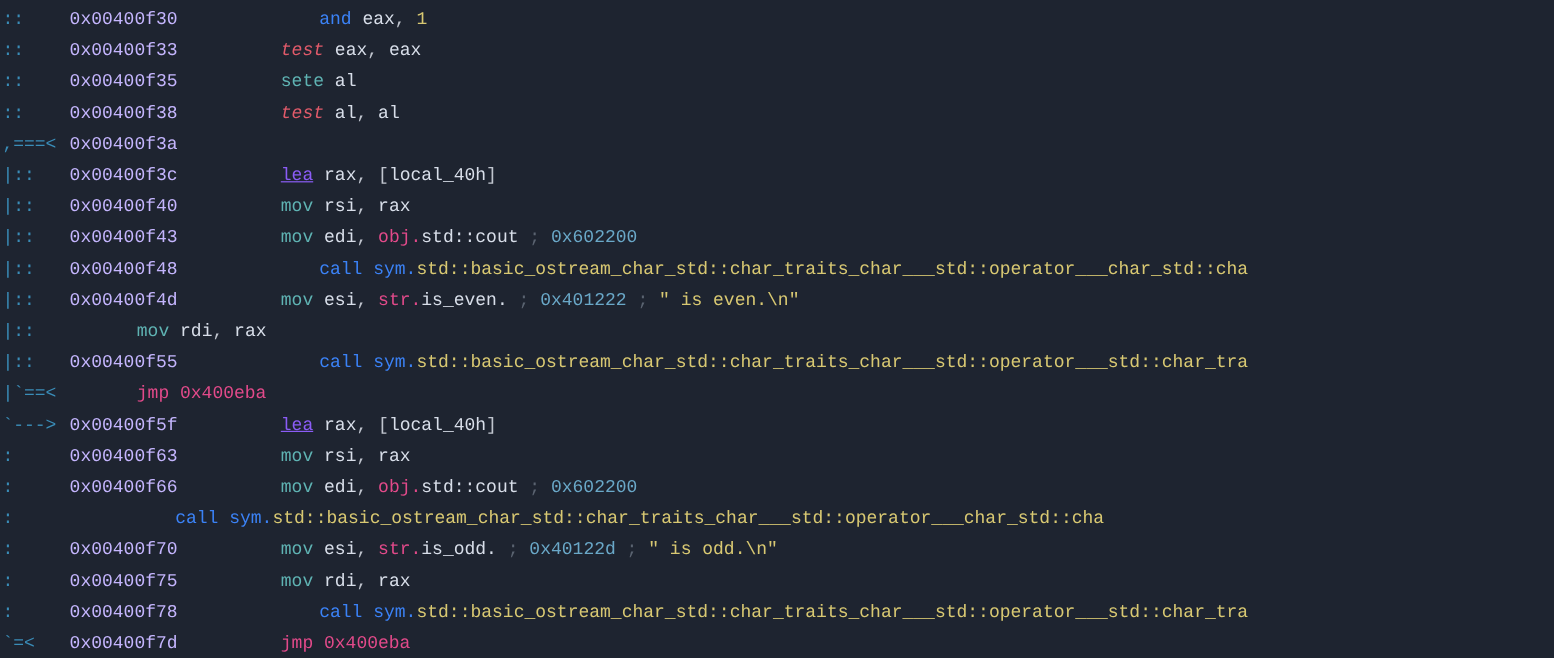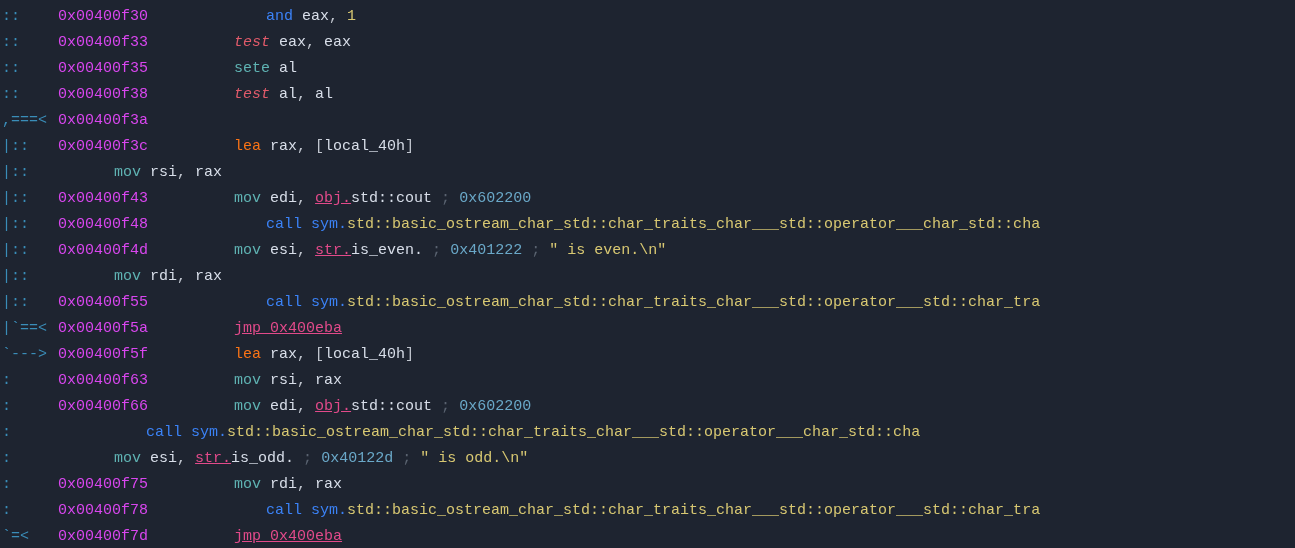--- a/index.html
+++ b/index.html
@@ -8,28 +8,28 @@
     color: #c0c5ce;
     font-family: 'Consolas', 'Monaco', 'Courier New', monospace;
     font-size: 15px;
     line-height: 26px;
     padding: 4px 0;
     white-space: nowrap;
     overflow: hidden;
   }
   .line { display: flex; }
   .flow { width: 58px; text-align: left; padding-left: 2px; color: #3a8db8; }
-  .addr { width: 120px; color: #d946ef; }
+  .addr { width: 120px; color: #c4b5fd; }
   .gap { width: 56px; }
   .instr { flex: 1; }
   .c-green { color: #3b82f6; margin-left: 32px; }
   .c-red { color: #e05a6a; font-style: italic; }
-  .c-pink { color: #e24a8a; text-decoration: underline; }
+  .c-pink { color: #e24a8a; }
   .c-teal { color: #5fb3b3; }
-  .c-orange { color: #f97316; }
+  .c-orange { color: #8b5cf6; text-decoration: underline; }
   .c-yellow { color: #d8c872; }
   .c-white { color: #d8dee9; }
   .c-comment { color: #5a6370; }
   .c-cyan { color: #6aa8c8; }
 </style>
 </head>
 <body>
 
 <div id="disasm">
     <div class="line">
@@ -62,20 +62,21 @@
       <span class="gap"></span>
     </div>
     <div class="line">
       <span class="flow">|::</span>
       <span class="addr">0x00400f3c</span>
       <span class="gap"></span>
       <span class="instr"><span class="c-orange">lea</span><span> </span><span class="c-white">rax</span><span>, [</span><span class="c-white">local_40h</span><span>]</span></span>
     </div>
     <div class="line">
       <span class="flow">|::</span>
+      <span class="addr">0x00400f40</span>
       <span class="gap"></span>
       <span class="instr"><span class="c-teal">mov</span><span> </span><span class="c-white">rsi</span><span>, </span><span class="c-white">rax</span></span>
     </div>
     <div class="line">
       <span class="flow">|::</span>
       <span class="addr">0x00400f43</span>
       <span class="gap"></span>
       <span class="instr"><span class="c-teal">mov</span><span> </span><span class="c-white">edi</span><span>, </span><span class="c-pink">obj.</span><span class="c-white">std::cout</span><span> </span><span class="c-comment">;</span><span> </span><span class="c-cyan">0x602200</span></span>
     </div>
     <div class="line">
@@ -96,21 +97,20 @@
       <span class="instr"><span class="c-teal">mov</span><span> </span><span class="c-white">rdi</span><span>, </span><span class="c-white">rax</span></span>
     </div>
     <div class="line">
       <span class="flow">|::</span>
       <span class="addr">0x00400f55</span>
       <span class="gap"></span>
       <span class="instr"><span class="c-green">call sym.</span><span class="c-yellow">std::basic_ostream_char_std::char_traits_char___std::operator___std::char_tra</span></span>
     </div>
     <div class="line">
       <span class="flow">|`==&lt;</span>
-      <span class="addr">0x00400f5a</span>
       <span class="gap"></span>
       <span class="instr"><span class="c-pink">jmp 0x400eba</span></span>
     </div>
     <div class="line">
       <span class="flow">`---&gt;</span>
       <span class="addr">0x00400f5f</span>
       <span class="gap"></span>
       <span class="instr"><span class="c-orange">lea</span><span> </span><span class="c-white">rax</span><span>, [</span><span class="c-white">local_40h</span><span>]</span></span>
     </div>
     <div class="line">
@@ -125,20 +125,21 @@
       <span class="gap"></span>
       <span class="instr"><span class="c-teal">mov</span><span> </span><span class="c-white">edi</span><span>, </span><span class="c-pink">obj.</span><span class="c-white">std::cout</span><span> </span><span class="c-comment">;</span><span> </span><span class="c-cyan">0x602200</span></span>
     </div>
     <div class="line">
       <span class="flow">  :</span>
       <span class="gap"></span>
       <span class="instr"><span class="c-green">call sym.</span><span class="c-yellow">std::basic_ostream_char_std::char_traits_char___std::operator___char_std::cha</span></span>
     </div>
     <div class="line">
       <span class="flow">  :</span>
+      <span class="addr">0x00400f70</span>
       <span class="gap"></span>
       <span class="instr"><span class="c-teal">mov</span><span> </span><span class="c-white">esi</span><span>, </span><span class="c-pink">str.</span><span class="c-white">is_odd.</span><span> </span><span class="c-comment">;</span><span> </span><span class="c-cyan">0x40122d</span><span> </span><span class="c-comment">;</span><span> </span><span class="c-yellow">" is odd.\n"</span></span>
     </div>
     <div class="line">
       <span class="flow">  :</span>
       <span class="addr">0x00400f75</span>
       <span class="gap"></span>
       <span class="instr"><span class="c-teal">mov</span><span> </span><span class="c-white">rdi</span><span>, </span><span class="c-white">rax</span></span>
     </div>
     <div class="line">

